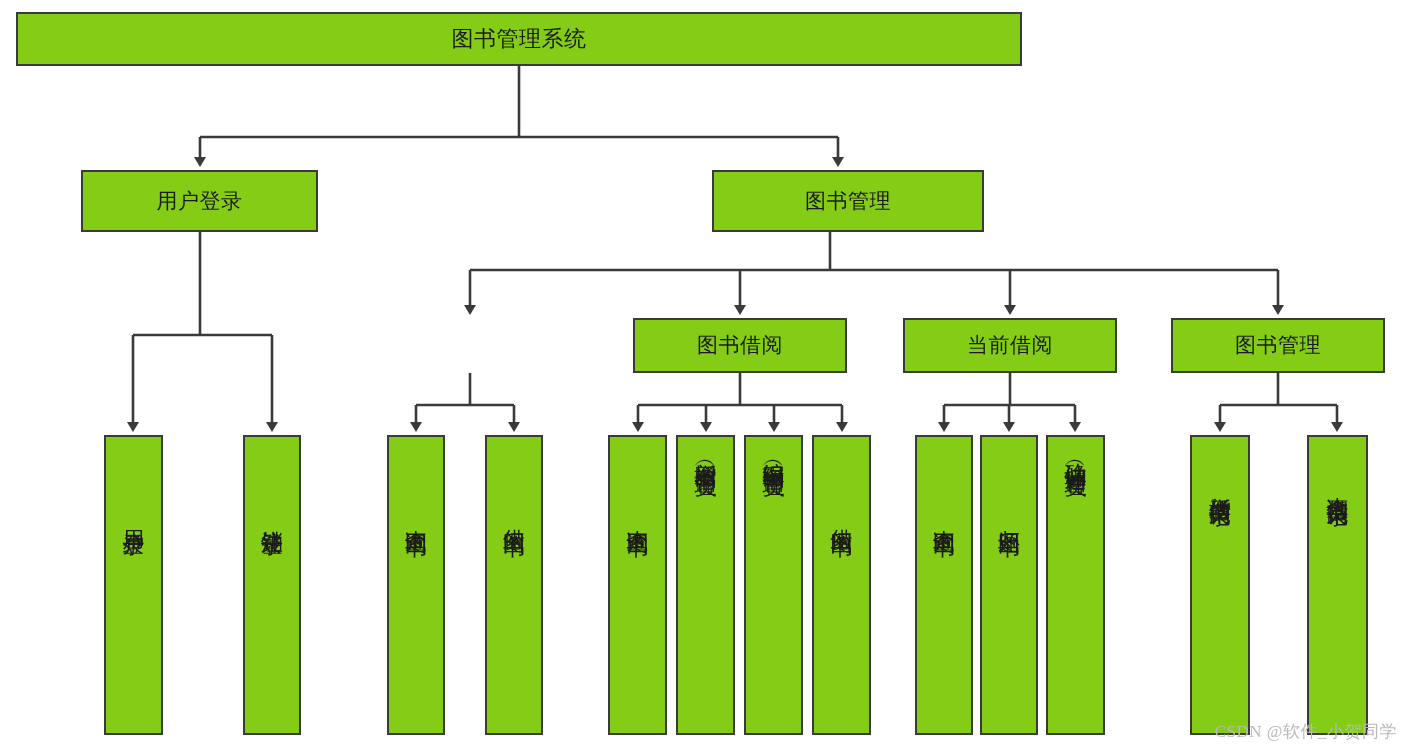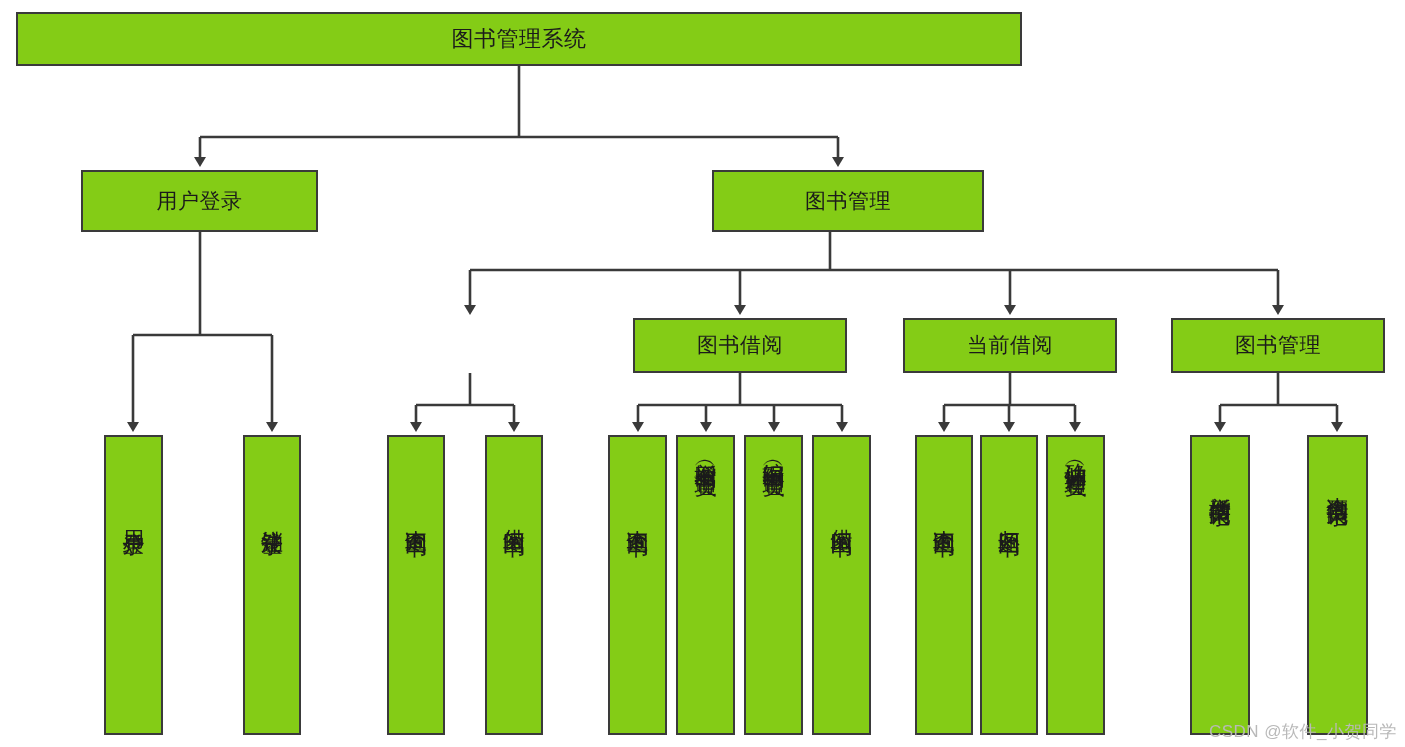--- a/index.html
+++ b/index.html
@@ -63,20 +63,21 @@
   }
   #watermark {
     position: absolute;
     right: 8px;
     bottom: 4px;
     font-size: 17px;
     color: #b9b9b9;
     letter-spacing: 0.5px;
     z-index: 3;
     white-space: nowrap;
+    font-family: Liberation Serif, serif;
   }
 </style>
 </head>
 <body>
 
 <div id="canvas">
 
   <svg id="edges" viewBox="0 0 1405 747">
     <defs>
       <marker id="arrow" markerWidth="10" markerHeight="12" refX="1" refY="6" orient="auto" markerUnits="userSpaceOnUse">

